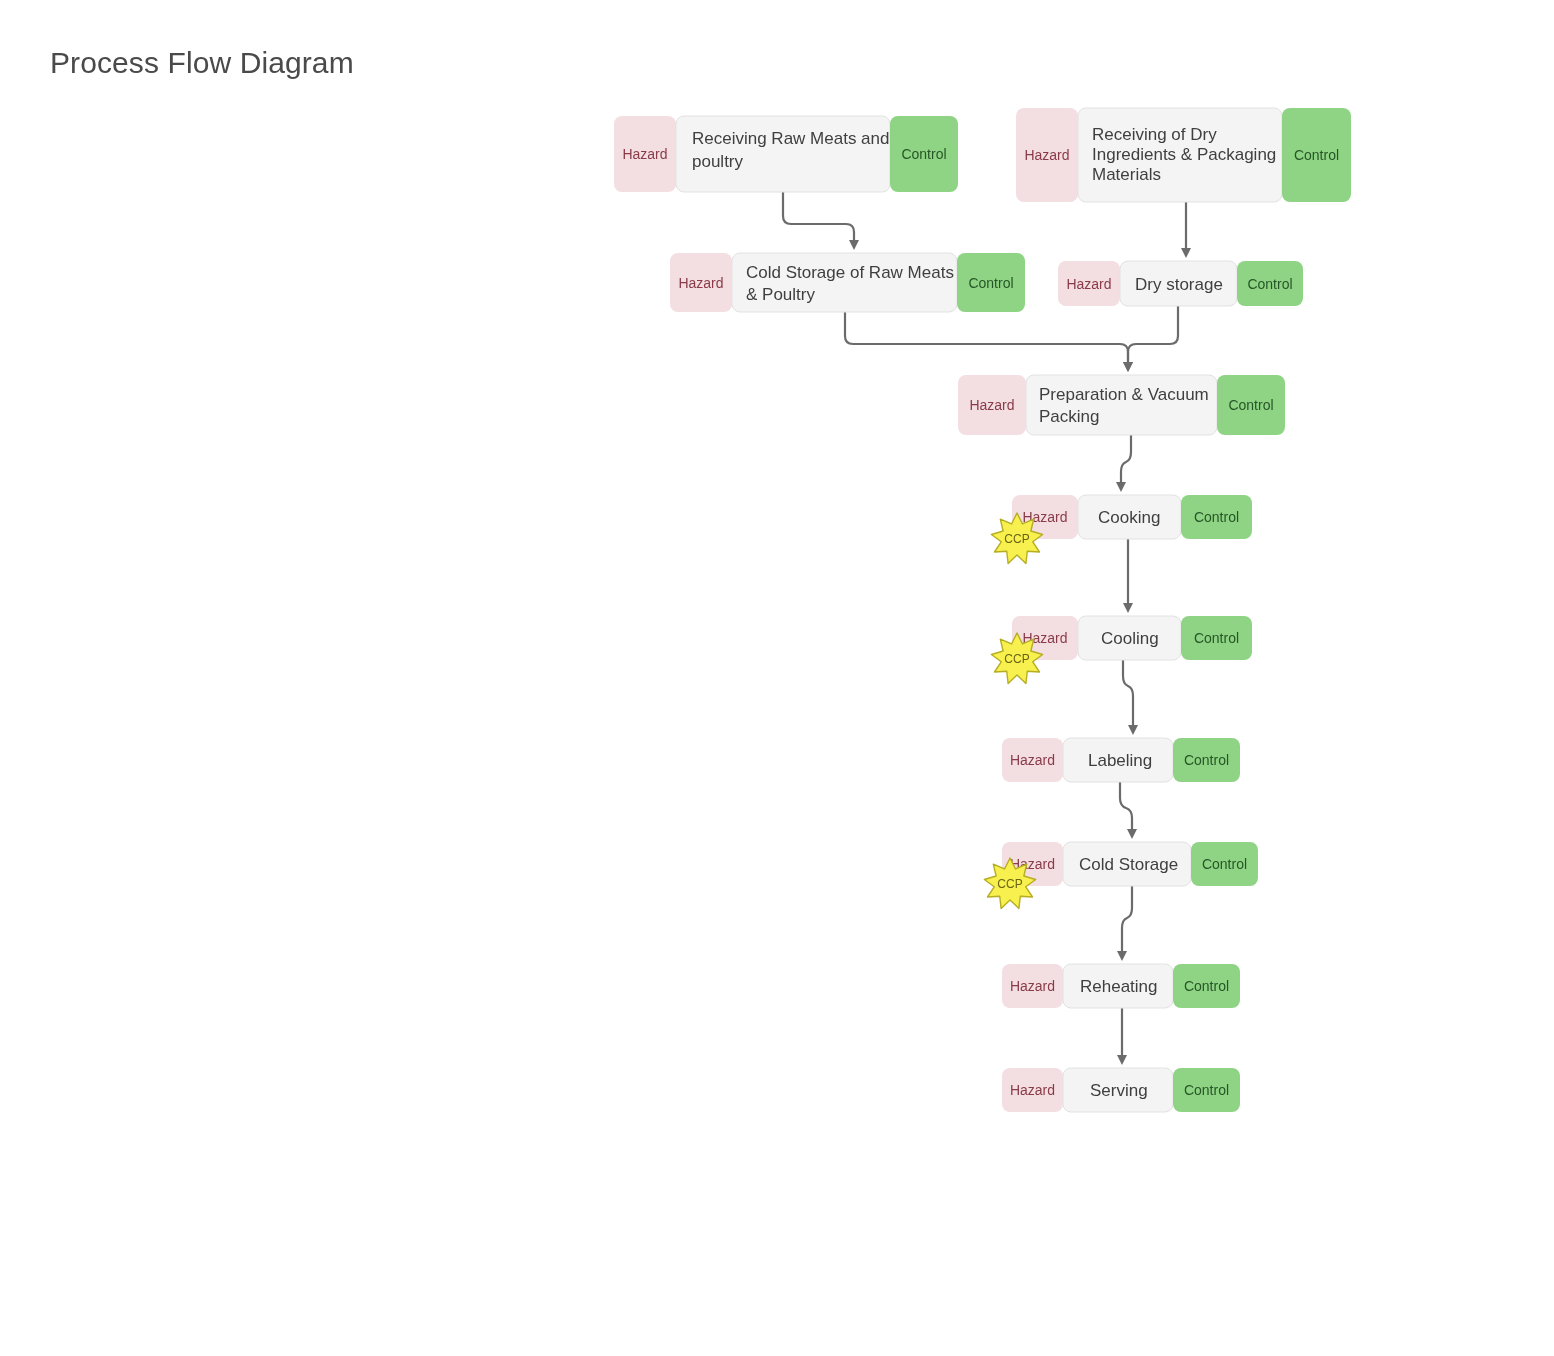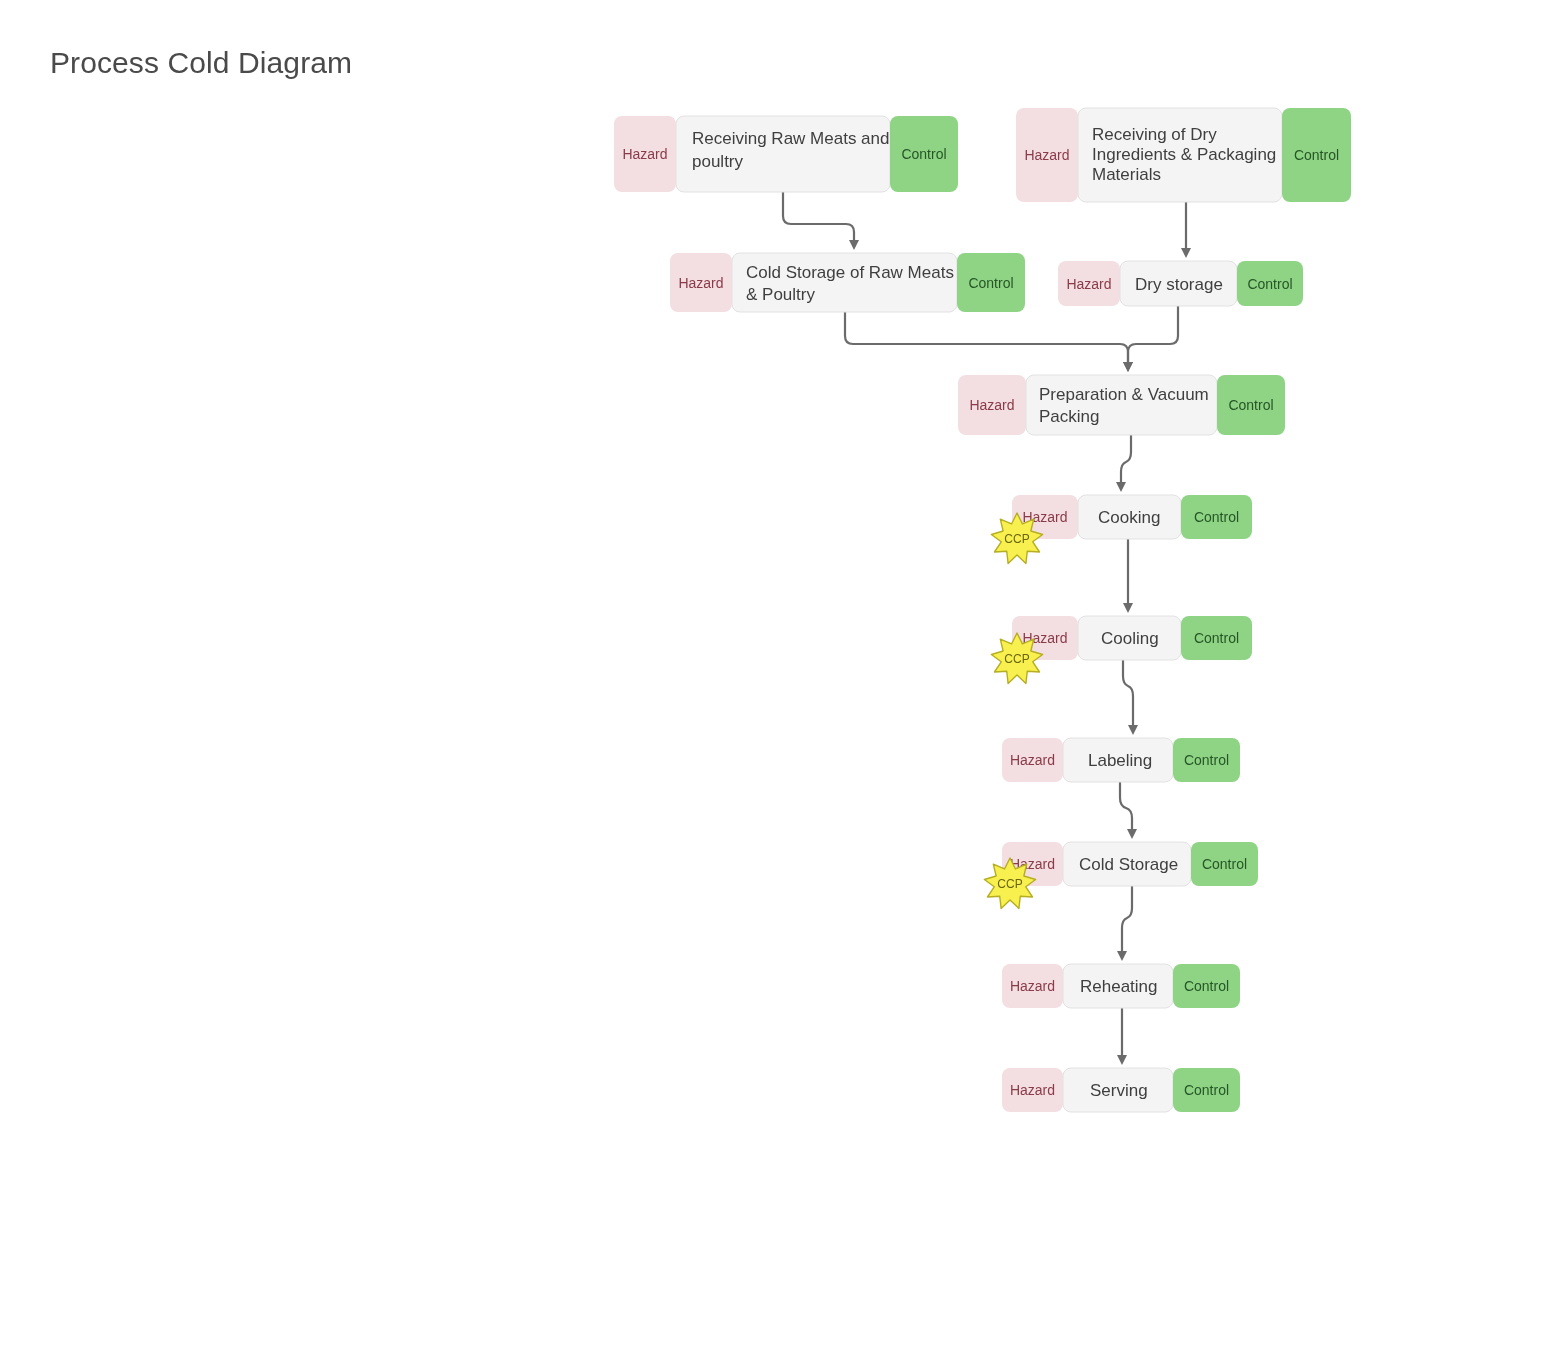--- a/index.html
+++ b/index.html
@@ -77,21 +77,21 @@
     fill: none;
     stroke: #6b6b6b;
     stroke-width: 2.2;
     stroke-linecap: round;
     stroke-linejoin: round;
   }
 </style>
 </head>
 <body>
 
-<div id="page-title">Process Cold Diagram</div>
+<div id="page-title">Process Flow Diagram</div>
 
 <svg id="flow-canvas" viewBox="0 0 1554 1356" xmlns="http://www.w3.org/2000/svg">
   <defs>
     <marker id="arrowhead" markerWidth="10" markerHeight="10" refX="5" refY="5" orient="auto" markerUnits="userSpaceOnUse">
       <path d="M 0,0 L 10,5 L 0,10 Z" fill="#6b6b6b"></path>
     </marker>
   </defs>
   <g id="connectors-layer">
       <path d="M 783,192 L 783,216 Q 783,224 791,224 L 846,224 Q 854,224 854,232 L 854,245" class="connector-path" marker-end="url(#arrowhead)"></path>
       <path d="M 1186,202 L 1186,253" class="connector-path" marker-end="url(#arrowhead)"></path>

